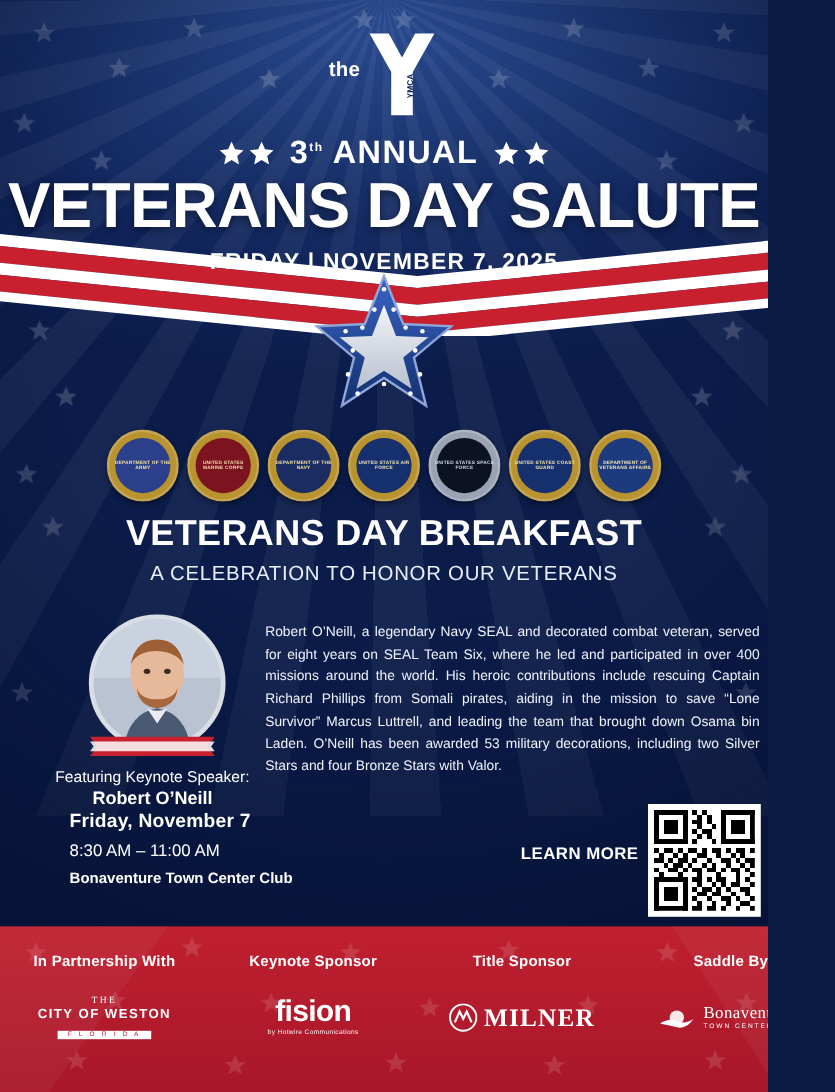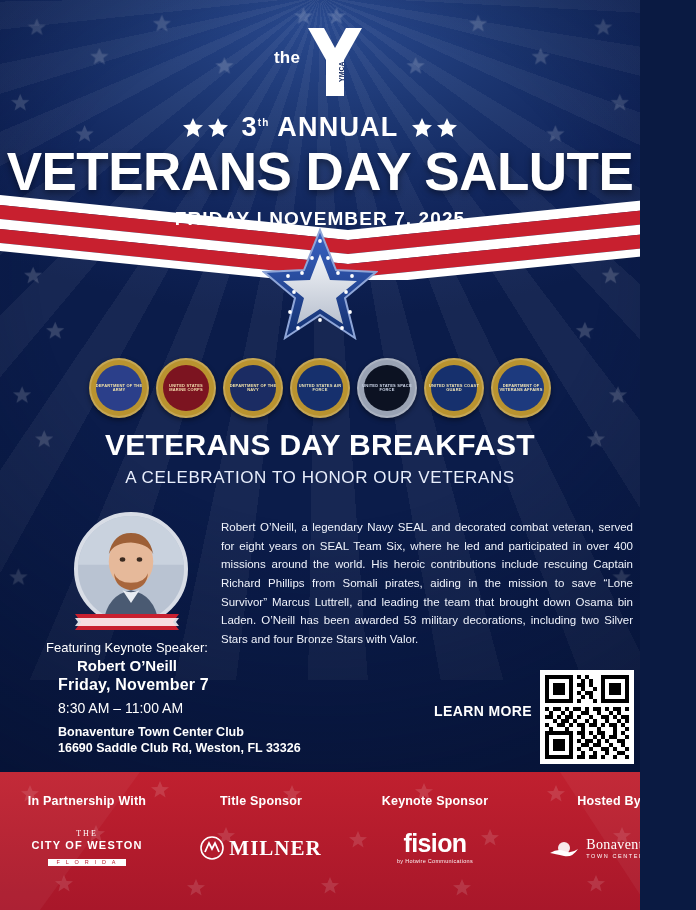--- a/index.html
+++ b/index.html
@@ -512,21 +512,20 @@
     <div class="speaker-label">Featuring Keynote Speaker:</div>
     <div class="speaker-name">Robert O’Neill</div>
   </div>
 
   <div class="bio">Robert O’Neill, a legendary Navy SEAL and decorated combat veteran, served for eight years on SEAL Team Six, where he led and participated in over 400 missions around the world. His heroic contributions include rescuing Captain Richard Phillips from Somali pirates, aiding in the mission to save “Lone Survivor” Marcus Luttrell, and leading the team that brought down Osama bin Laden. O’Neill has been awarded 53 military decorations, including two Silver Stars and four Bronze Stars with Valor.</div>
 
   <div class="details">
     <div class="d1">Friday, November 7</div>
     <div class="d2">8:30 AM – 11:00 AM</div>
     <div class="d3">Bonaventure Town Center Club</div>
-    <div class="d4">16690 Saddle Club Rd, Weston, FL 33326</div>
   </div>
 
   <div class="learn-more">LEARN MORE</div>
   <div class="qr">
     <svg width="84" height="84" viewBox="0 0 21 21" shape-rendering="crispEdges">
       <rect width="21" height="21" fill="#ffffff"></rect>
       <g fill="#000000">
         <rect x="0" y="0" width="7" height="1"></rect>
           <rect x="0" y="6" width="7" height="1"></rect>
         <rect x="0" y="0" width="1" height="7"></rect>
@@ -676,44 +675,44 @@
         <div class="f-logo">
           <div class="weston-logo">
             <div class="wl1">THE</div>
             <div class="wl2">CITY OF WESTON</div>
             <div class="wl3">F L O R I D A</div>
           </div>
         </div>
       </div>
 
       <div class="f-col">
+        <div class="f-head">Keynote Sponsor</div>
+        <div class="f-logo">
+          <div class="fision">
+            <div class="ftxt">fision</div>
+            <div class="fsub">by Hotwire Communications</div>
+          </div>
+        </div>
+      </div>
+
+      <div class="f-col">
         <div class="f-head">Title Sponsor</div>
         <div class="f-logo">
           <div class="milner">
             <svg width="24" height="24" viewBox="0 0 24 24">
               <circle cx="12" cy="12" r="11" fill="none" stroke="#ffffff" stroke-width="1.6"></circle>
               <path d="M5 16 L9 7 L12 13 L15 7 L19 16" fill="none" stroke="#ffffff" stroke-width="1.8"></path>
             </svg>
             <span class="mtxt">MILNER</span>
           </div>
         </div>
       </div>
 
       <div class="f-col">
-        <div class="f-head">Keynote Sponsor</div>
-        <div class="f-logo">
-          <div class="fision">
-            <div class="ftxt">fision</div>
-            <div class="fsub">by Hotwire Communications</div>
-          </div>
-        </div>
-      </div>
-
-      <div class="f-col">
-        <div class="f-head">Hosted By</div>
+        <div class="f-head">Saddle By</div>
         <div class="f-logo">
           <div class="bona">
             <svg width="30" height="24" viewBox="0 0 30 24">
               <circle cx="15" cy="12" r="6" fill="#ffffff" opacity=".9"></circle>
               <path d="M1 17 q8 -5 14 -2 q7 3 14 -2 q-6 9 -14 7 q-9 -2 -14 -3 Z" fill="#ffffff"></path>
             </svg>
             <div class="btxt">
               <div class="b1">Bonaventure</div>
               <div class="b2">TOWN CENTER CLUB</div>
             </div>

